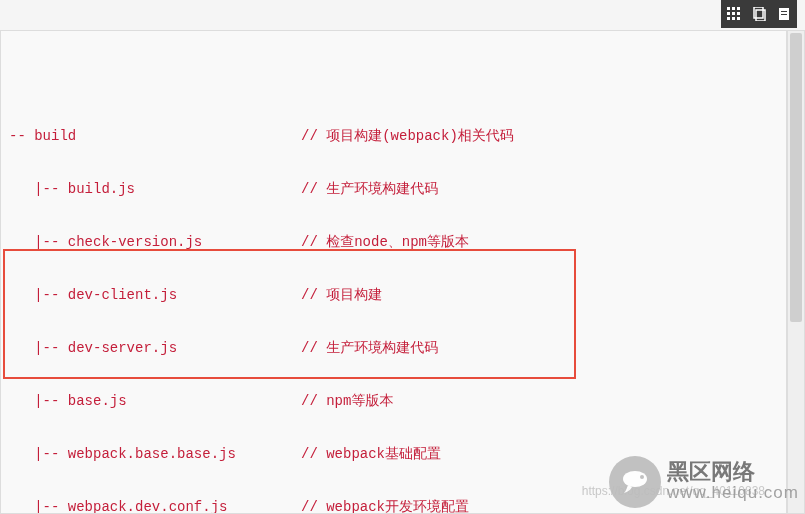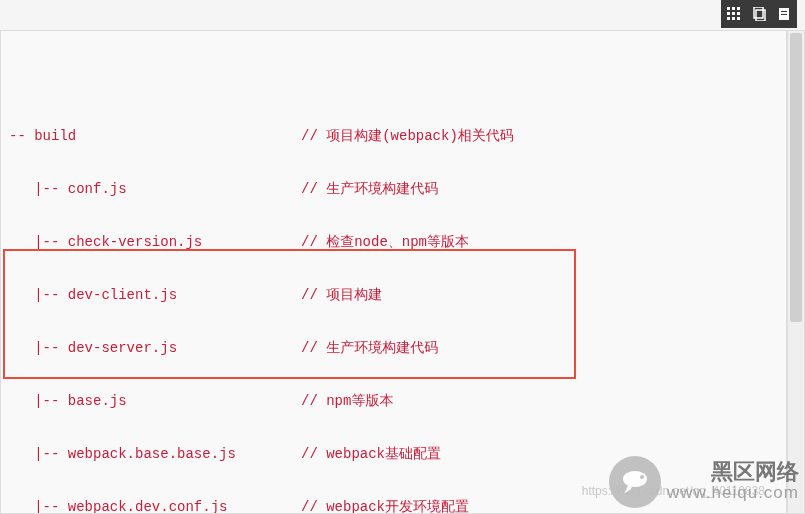--- a/index.html
+++ b/index.html
@@ -92,21 +92,20 @@
       border-radius: 50%;
       display: flex;
       align-items: center;
       justify-content: center;
       margin-right: 6px;
     }
     .wm-badge svg { fill: #fff; }
     .wm-text {
       font-family: Arial, sans-serif;
       color: #6b6b6b;
-      text-align: right;
     }
     .wm-title { font-size: 22px; font-weight: bold; line-height: 1; }
     .wm-url { font-size: 17px; color: #999; margin-top: 0; letter-spacing: 1px; }
     .wm-blog {
       position: absolute;
       right: 40px;
       bottom: 16px;
       font-family: Arial, sans-serif;
       font-size: 12px;
       color: #c8c8c8;
@@ -161,21 +160,21 @@
         <rect x="4" y="7" width="6" height="1" fill="#3a3a3a"></rect>
       </svg>
   </span>
 </div>
 
 <div class="scroll-arrow">▲</div>
 
 <div class="content">
   <div class="line"><span class="col-left"></span><span class="col-right"></span></div>
   <div class="line"><span class="col-left">-- build</span><span class="col-right">// 项目构建(webpack)相关代码</span></div>
-  <div class="line"><span class="col-left">   |-- conf.js</span><span class="col-right">// 生产环境构建代码</span></div>
+  <div class="line"><span class="col-left">   |-- build.js</span><span class="col-right">// 生产环境构建代码</span></div>
   <div class="line"><span class="col-left">   |-- check-version.js</span><span class="col-right">// 检查node、npm等版本</span></div>
   <div class="line"><span class="col-left">   |-- dev-client.js</span><span class="col-right">// 项目构建</span></div>
   <div class="line"><span class="col-left">   |-- dev-server.js</span><span class="col-right">// 生产环境构建代码</span></div>
   <div class="line"><span class="col-left">   |-- base.js</span><span class="col-right">// npm等版本</span></div>
   <div class="line"><span class="col-left">   |-- webpack.base.base.js</span><span class="col-right">// webpack基础配置</span></div>
   <div class="line"><span class="col-left">   |-- webpack.dev.conf.js</span><span class="col-right">// webpack开发环境配置</span></div>
   
   
   
   

